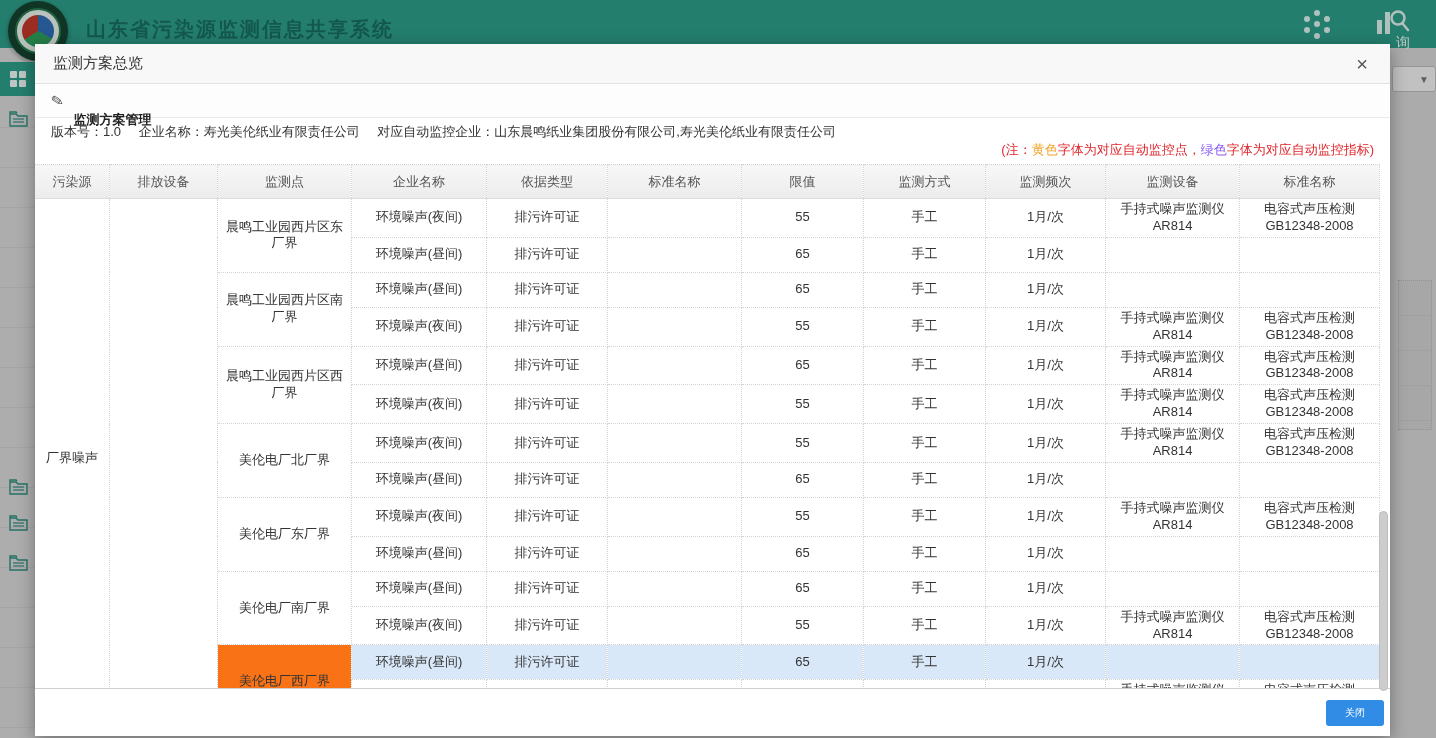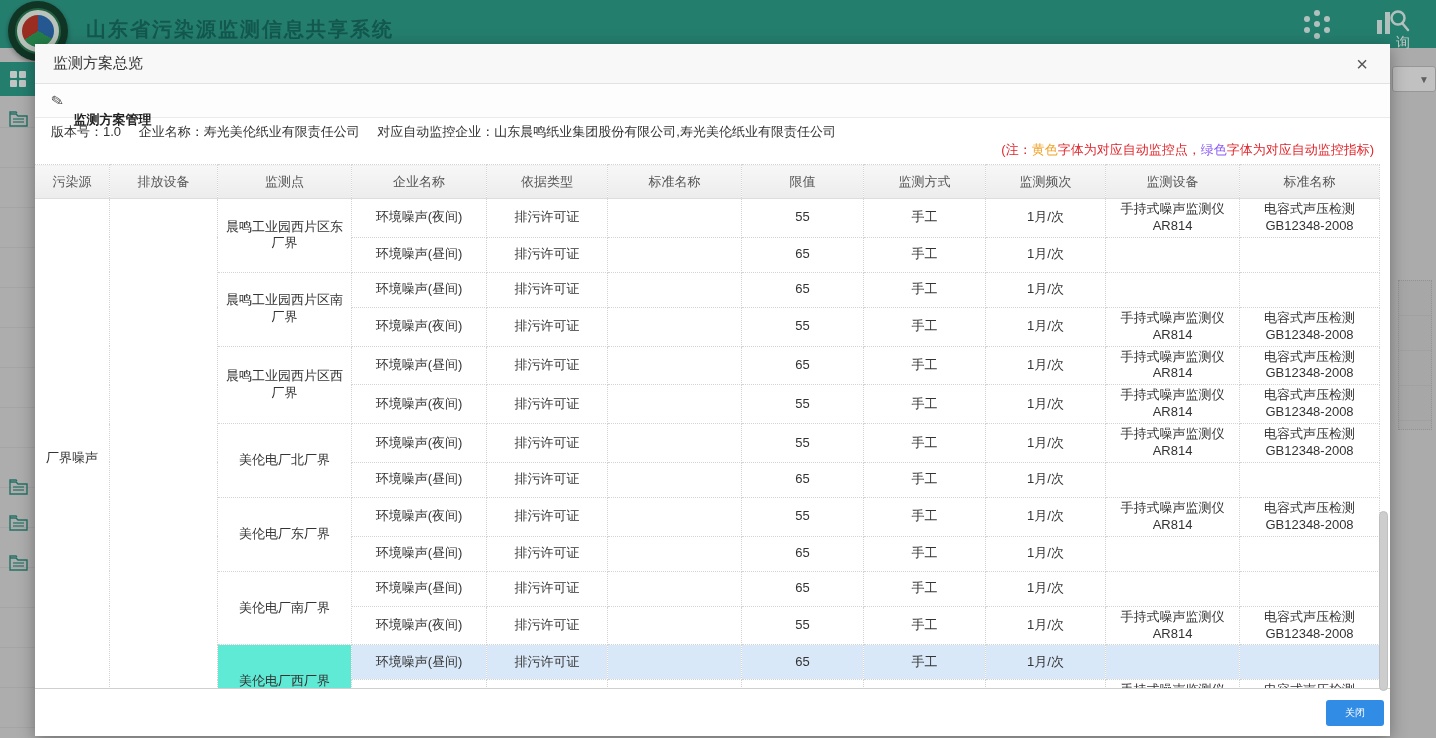--- a/index.html
+++ b/index.html
@@ -59,21 +59,21 @@
   .note-green { color:#8b5cf6; }
   
   .m-table-wrap { position:relative; height:524px; overflow:hidden; }
   table.plan { border-collapse:collapse; table-layout:fixed; width:1345px; margin-left:-1px; }
   table.plan th, table.plan td { border:1px dotted #d4d4d4; font-size:13px; text-align:center;
           vertical-align:middle; padding:2px 6px; color:#333; overflow:hidden; }
   table.plan th { height:34px; font-weight:normal; color:#555;
           background:linear-gradient(#f7f7f7,#ececec); border-bottom:1px solid #ddd; }
   table.plan td { height:35px; line-height:1.3; background:#fff; }
   table.plan td.hl { background:#d9e8f8; }
-  table.plan td.hl-cell { background:#5eead4; }
+  table.plan td.hl-cell { background:#f97316; }
   
   .m-scrollthumb { position:absolute; top:467px; right:2px; width:9px; height:180px;
           background:#cdcdcd; border:1px solid #bfbfbf; border-radius:5px; z-index:12; }
   
   .m-footer { height:48px; border-top:1px solid #cfcfcf; display:flex; align-items:center;
           justify-content:flex-end; padding-right:6px; background:#fff; }
   .btn-close { width:58px; height:26px; background:#318ce6; color:#fff; border:none; border-radius:3px;
           font-size:10px; font-family:inherit; cursor:pointer; }
   svg { display:block; }
 </style>

